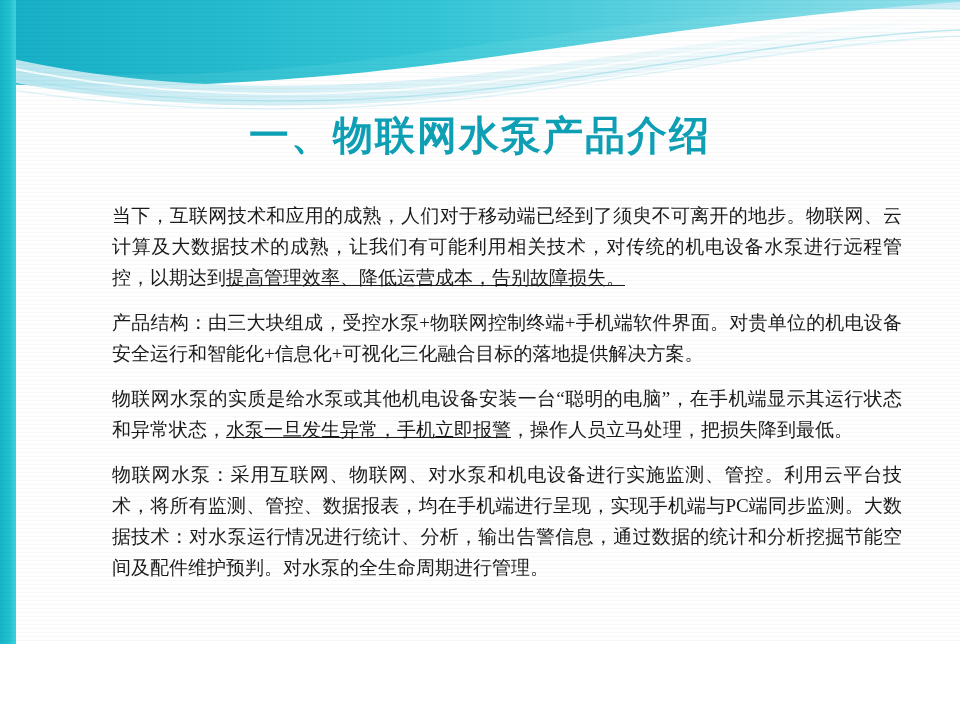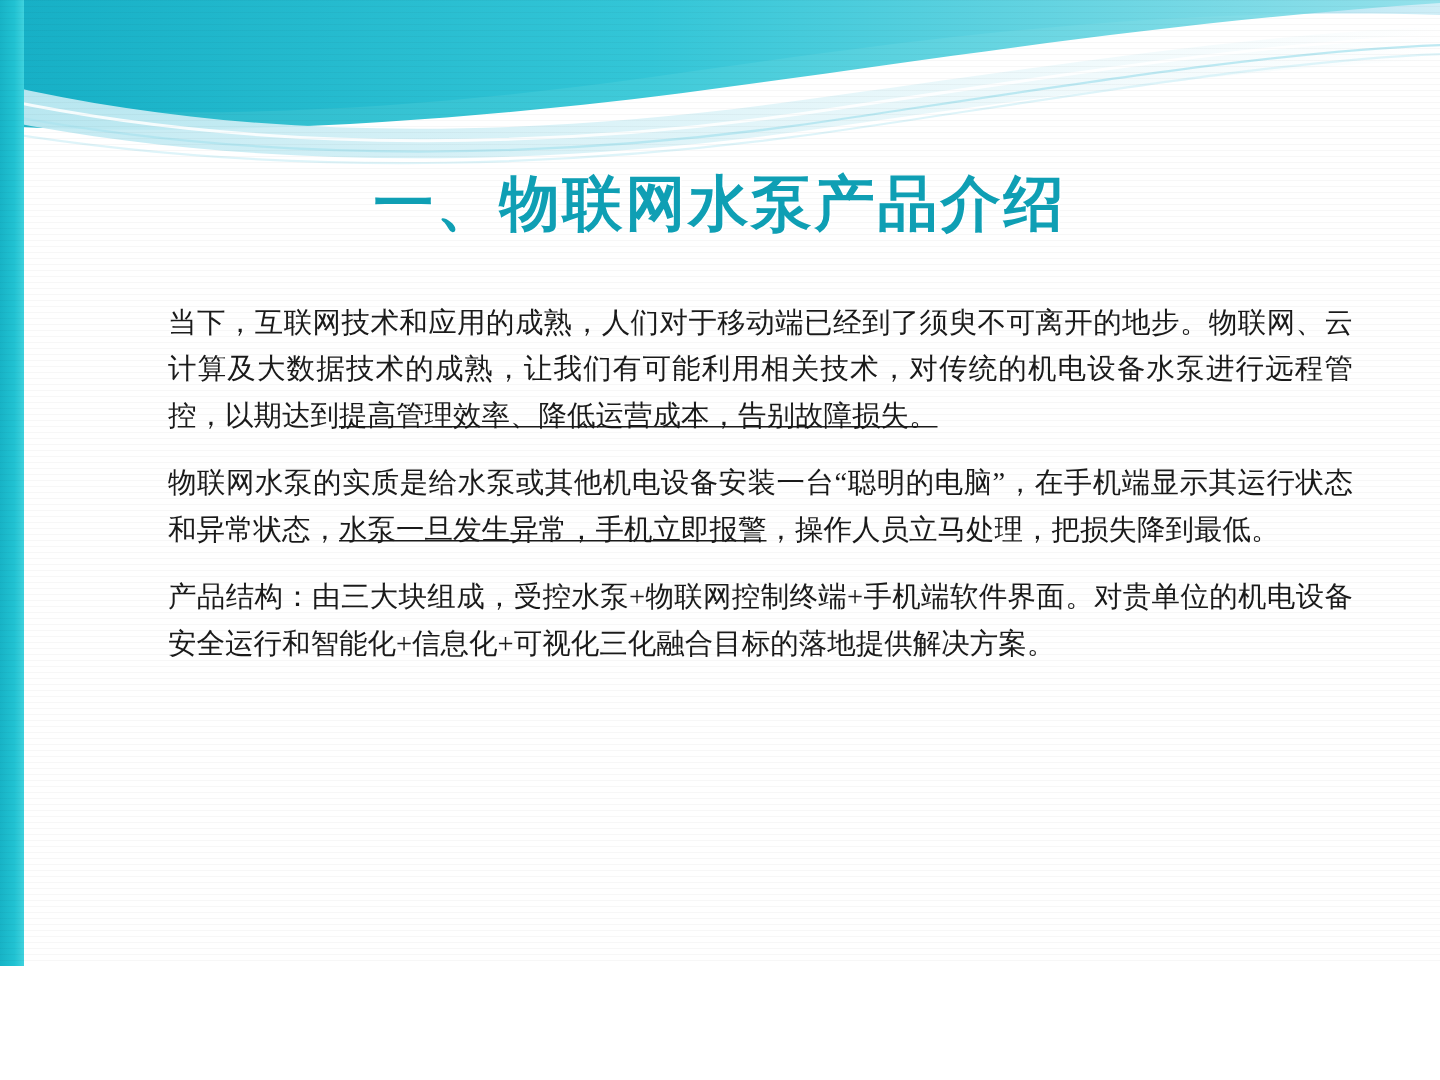--- a/index.html
+++ b/index.html
@@ -133,24 +133,27 @@
   <div class="texture"></div>
 
   <div class="title">一、物联网水泵产品介绍</div>
 
   <div class="body-text">
     <p class="para">
       <span>当下，互联网技术和应用的成熟，人们对于移动端已经到了须臾不可离开的地步。物联网、云计算及大数据技术的成熟，让我们有可能利用相关技术，对传统的机电设备水泵进行远程管控，以期达到</span><span class="u">提高管理效率、降低运营成本，告别故障损失。</span>
     </p>
 
     <p class="para">
+      <span>产品结构：由三大块组成，受控水泵+物联网控制终端+手机端软件界面。对贵单位的机电设备安全运行和智能化+信息化+可视化三化融合目标的落地提供解决方案。</span>
+    </p>
+
+    <p class="para">
       <span>物联网水泵的实质是给水泵或其他机电设备安装一台“聪明的电脑”，在手机端显示其运行状态和异常状态，</span><span class="u">水泵一旦发生异常，手机立即报警</span><span>，操作人员立马处理，把损失降到最低。</span>
     </p>
 
     <p class="para">
-      <span>产品结构：由三大块组成，受控水泵+物联网控制终端+手机端软件界面。对贵单位的机电设备安全运行和智能化+信息化+可视化三化融合目标的落地提供解决方案。</span>
+      <span>物联网水泵：采用互联网、物联网、对水泵和机电设备进行实施监测、管控。利用云平台技术，将所有监测、管控、数据报表，均在手机端进行呈现，实现手机端与PC端同步监测。大数据技术：对水泵运行情况进行统计、分析，输出告警信息，通过数据的统计和分析挖掘节能空间及配件维护预判。对水泵的全生命周期进行管理。</span>
     </p>
-
 
   </div>
 
   <div class="bottom-spacer"></div>
 </div>
 
 </body></html>

